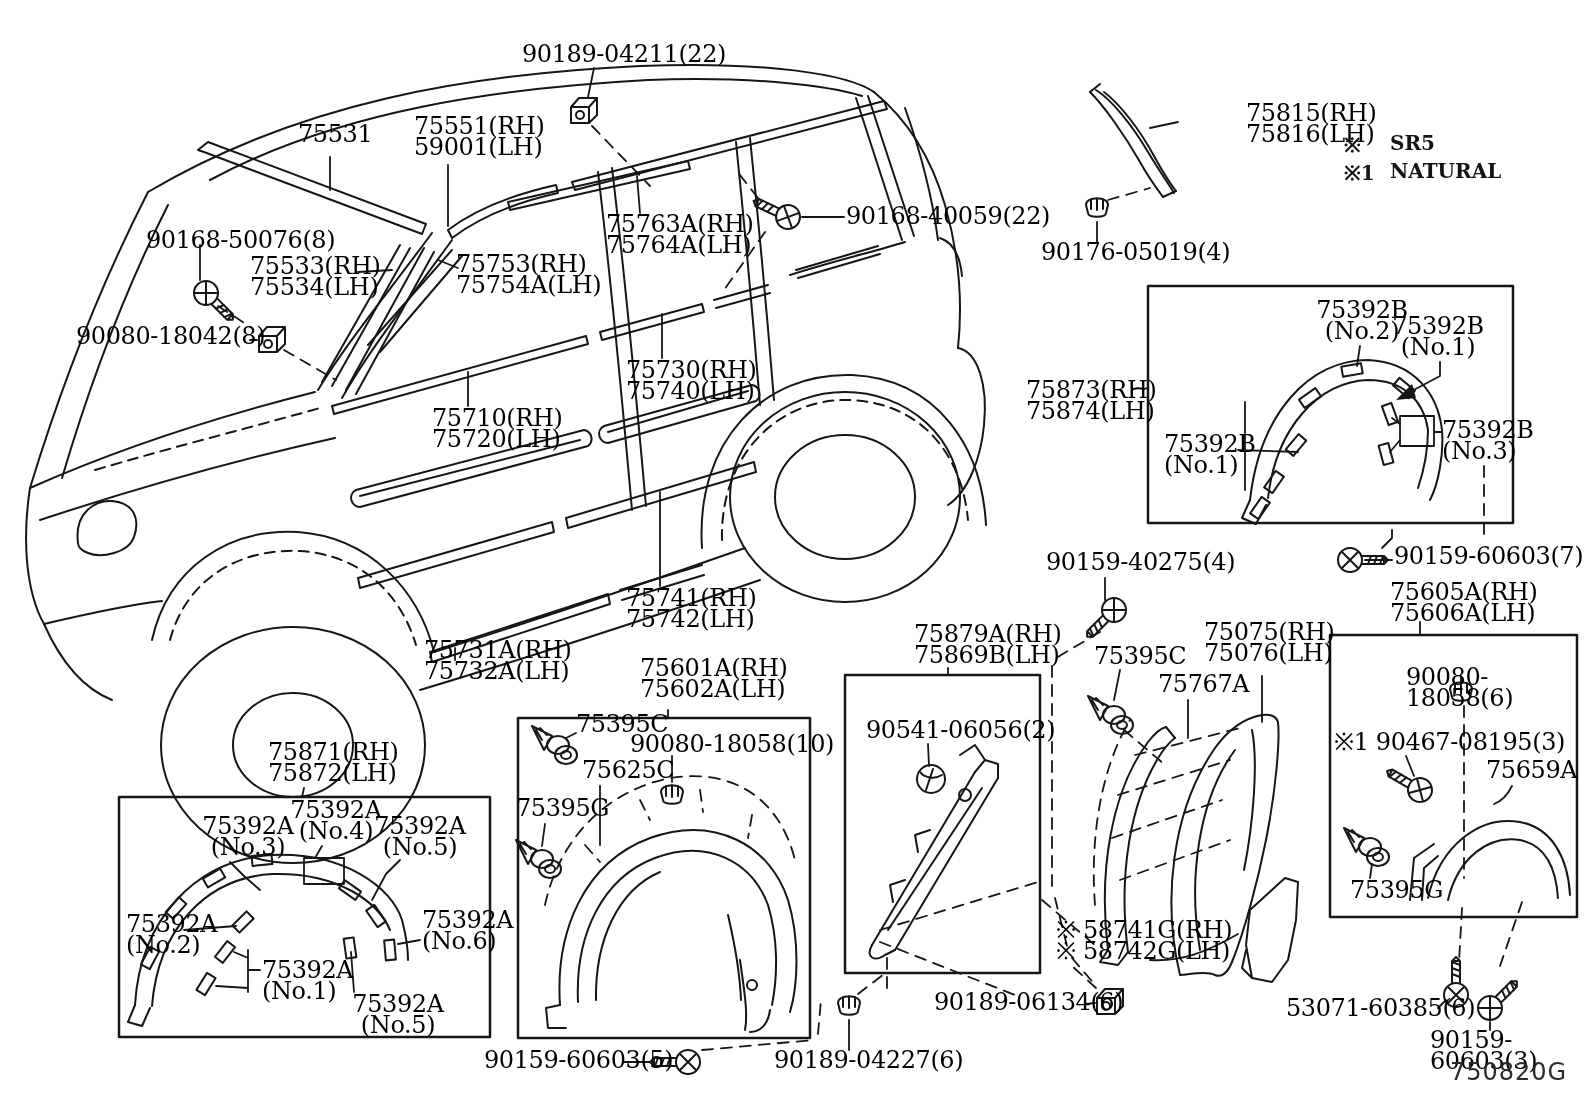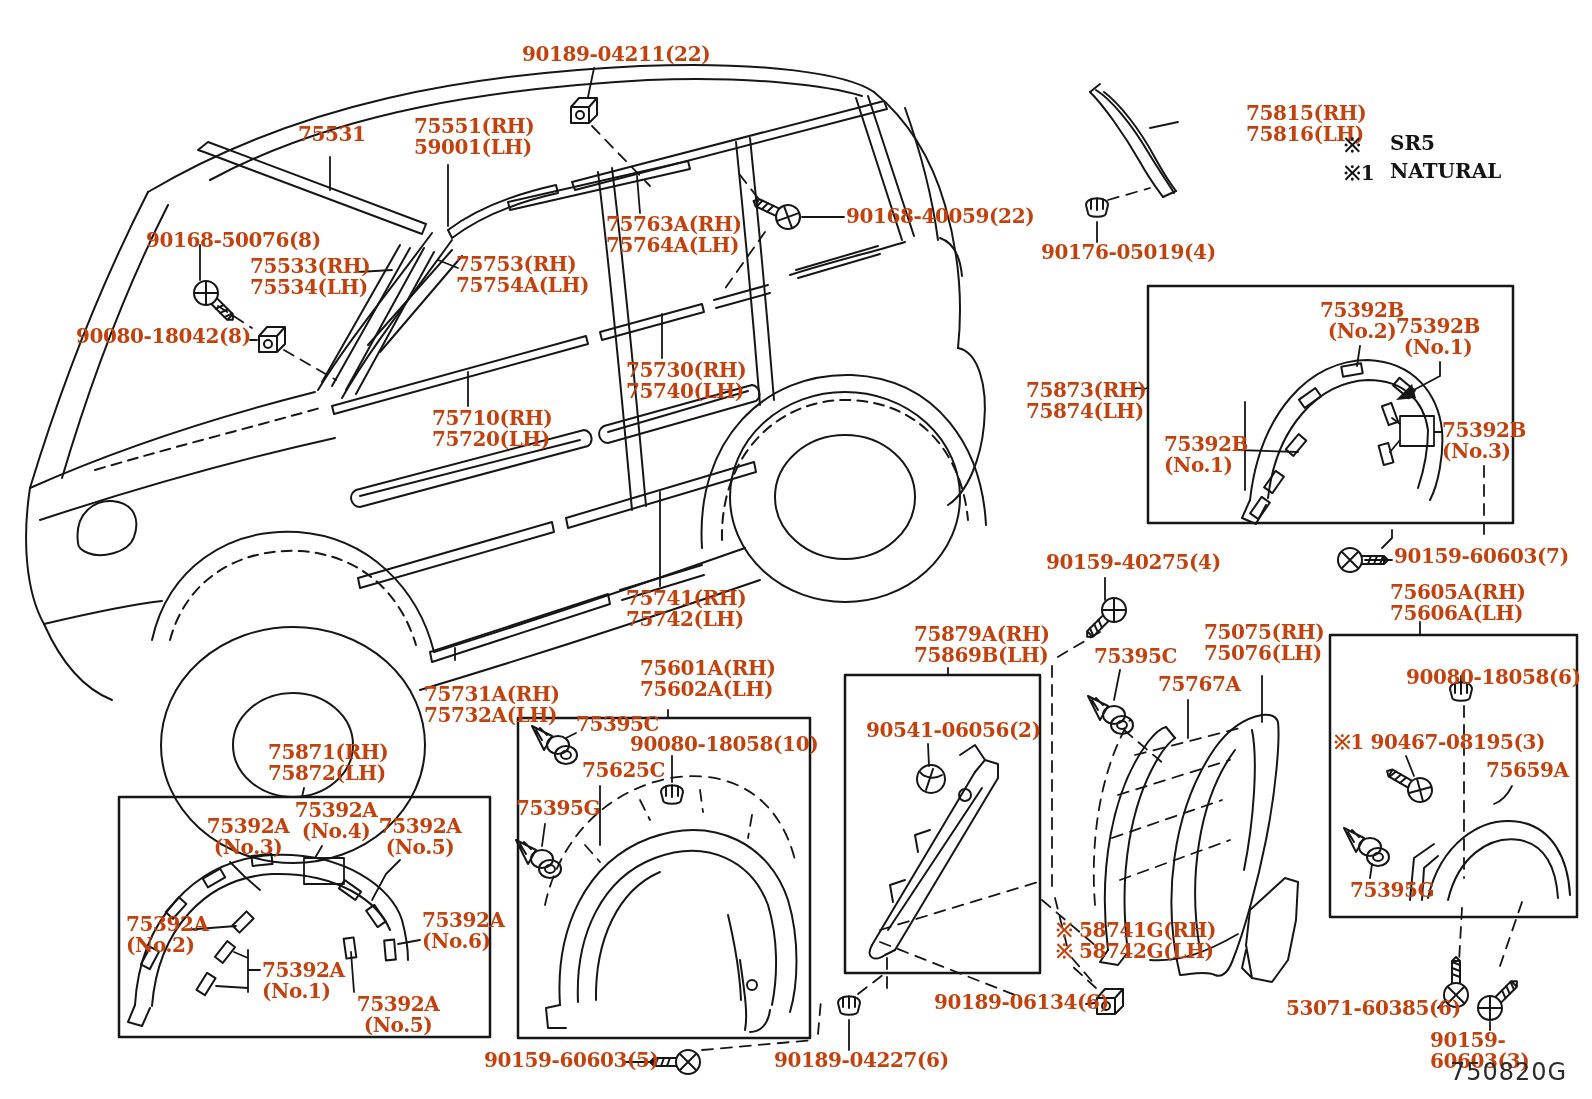--- a/index.html
+++ b/index.html
@@ -1,19 +1,19 @@
 <!DOCTYPE html>
 <html><head>
 <meta charset="utf-8">
 <style>
   html,body{margin:0;padding:0;background:#fff;}
   .stage{position:relative;width:1592px;height:1099px;background:#fff;overflow:hidden;
          font-family:"DejaVu Serif",serif;}
   .stage svg{position:absolute;left:0;top:0;}
-  .lbl{position:absolute;font-weight:700;font-size:20px;line-height:21px;color:#c2410c;
+  .lbl{position:absolute;font-weight:400;font-size:24px;line-height:21px;color:#000000;
        white-space:pre-line;letter-spacing:-0.4px;}
   .c{transform:translateX(-50%);text-align:center;}
   .legend-row{position:absolute;font-weight:700;font-size:20px;color:#141414;display:flex;}
   .legend-row .mk{display:inline-block;min-width:46px;}
   .code{position:absolute;font-family:"DejaVu Sans",sans-serif;font-weight:400;font-size:24px;
         color:#2b2b2b;letter-spacing:1px;text-align:right;}
 </style>
 </head>
 <body>
 
@@ -355,21 +355,21 @@
   <div class="lbl" style="left:126px;top:914px">75392A
 (No.2)</div>
   <div class="lbl" style="left:262px;top:960px">75392A
 (No.1)</div>
   <div class="lbl" style="left:422px;top:910px">75392A
 (No.6)</div>
   <div class="lbl c" style="left:398px;top:994px">75392A
 (No.5)</div>
   <div class="lbl" style="left:626px;top:588px">75741(RH)
 75742(LH)</div>
-  <div class="lbl" style="left:424px;top:684px">75731A(RH)
+  <div class="lbl" style="left:424px;top:640px">75731A(RH)
 75732A(LH)</div>
   <div class="lbl" style="left:640px;top:658px">75601A(RH)
 75602A(LH)</div>
   <div class="lbl" style="left:582px;top:760px">75625C</div>
   <div class="lbl" style="left:576px;top:714px">75395C</div>
   <div class="lbl" style="left:516px;top:798px">75395G</div>
   <div class="lbl" style="left:630px;top:734px">90080-18058(10)</div>
 
   <div class="legend-row" style="left:1344px;top:131px">
     <span class="mk">※</span>

